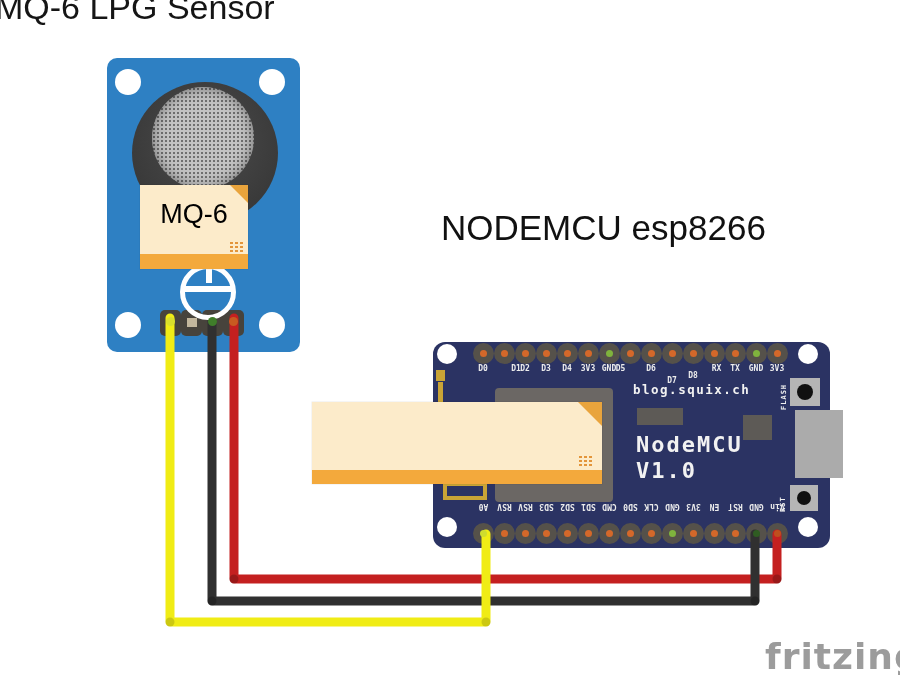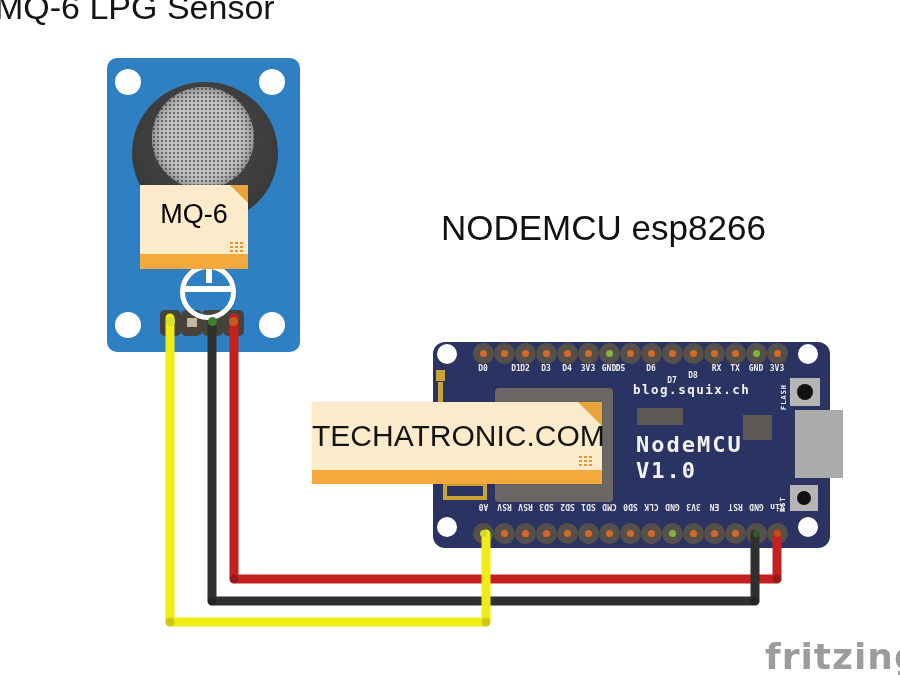--- a/index.html
+++ b/index.html
@@ -251,21 +251,20 @@
           <div class="mcu-pin-dot" style="background: rgb(191, 79, 29);"></div>
         </div>
         <div class="mcu-pin-label flip" style="left: 327.5px; top: 160px;">Vin</div>
       </div>
   </div>
 
   <div id="techatronic-sticker" class="sticker" style="background: rgb(252, 235, 202);">
     <div class="fold" style="border-top:24px solid #e9a43c;border-left:24px solid transparent;"></div>
     <div class="strip" style="background: rgb(243, 169, 60);"></div>
     <div class="dots" style="right:8px;bottom:17px;width:16px;height:12px;"></div>
-    <div class="label">TECHATRONIC.COM</div>
   </div>
 
   <svg width="900" height="675">
     <polyline points="234,318 234,579 777,579 777,534" fill="none" stroke-width="9" stroke-linejoin="round" stroke-linecap="round" style="stroke: rgb(196, 32, 32);"></polyline>
     <polyline points="212,318 212,601 755,601 755,534" fill="none" stroke-width="9" stroke-linejoin="round" stroke-linecap="round" style="stroke: rgb(48, 48, 48);"></polyline>
     <polyline points="170,318 170,622 486,622 486,534" fill="none" stroke-width="9" stroke-linejoin="round" stroke-linecap="round" style="stroke: rgb(240, 236, 21);"></polyline>
     <circle cx="234" cy="579" r="4.5" fill="rgba(0,0,0,0.22)"></circle>
     <circle cx="777" cy="579" r="4.5" fill="rgba(0,0,0,0.22)"></circle>
     <circle cx="212" cy="601" r="4.5" fill="rgba(0,0,0,0.25)"></circle>
     <circle cx="755" cy="601" r="4.5" fill="rgba(0,0,0,0.25)"></circle>

